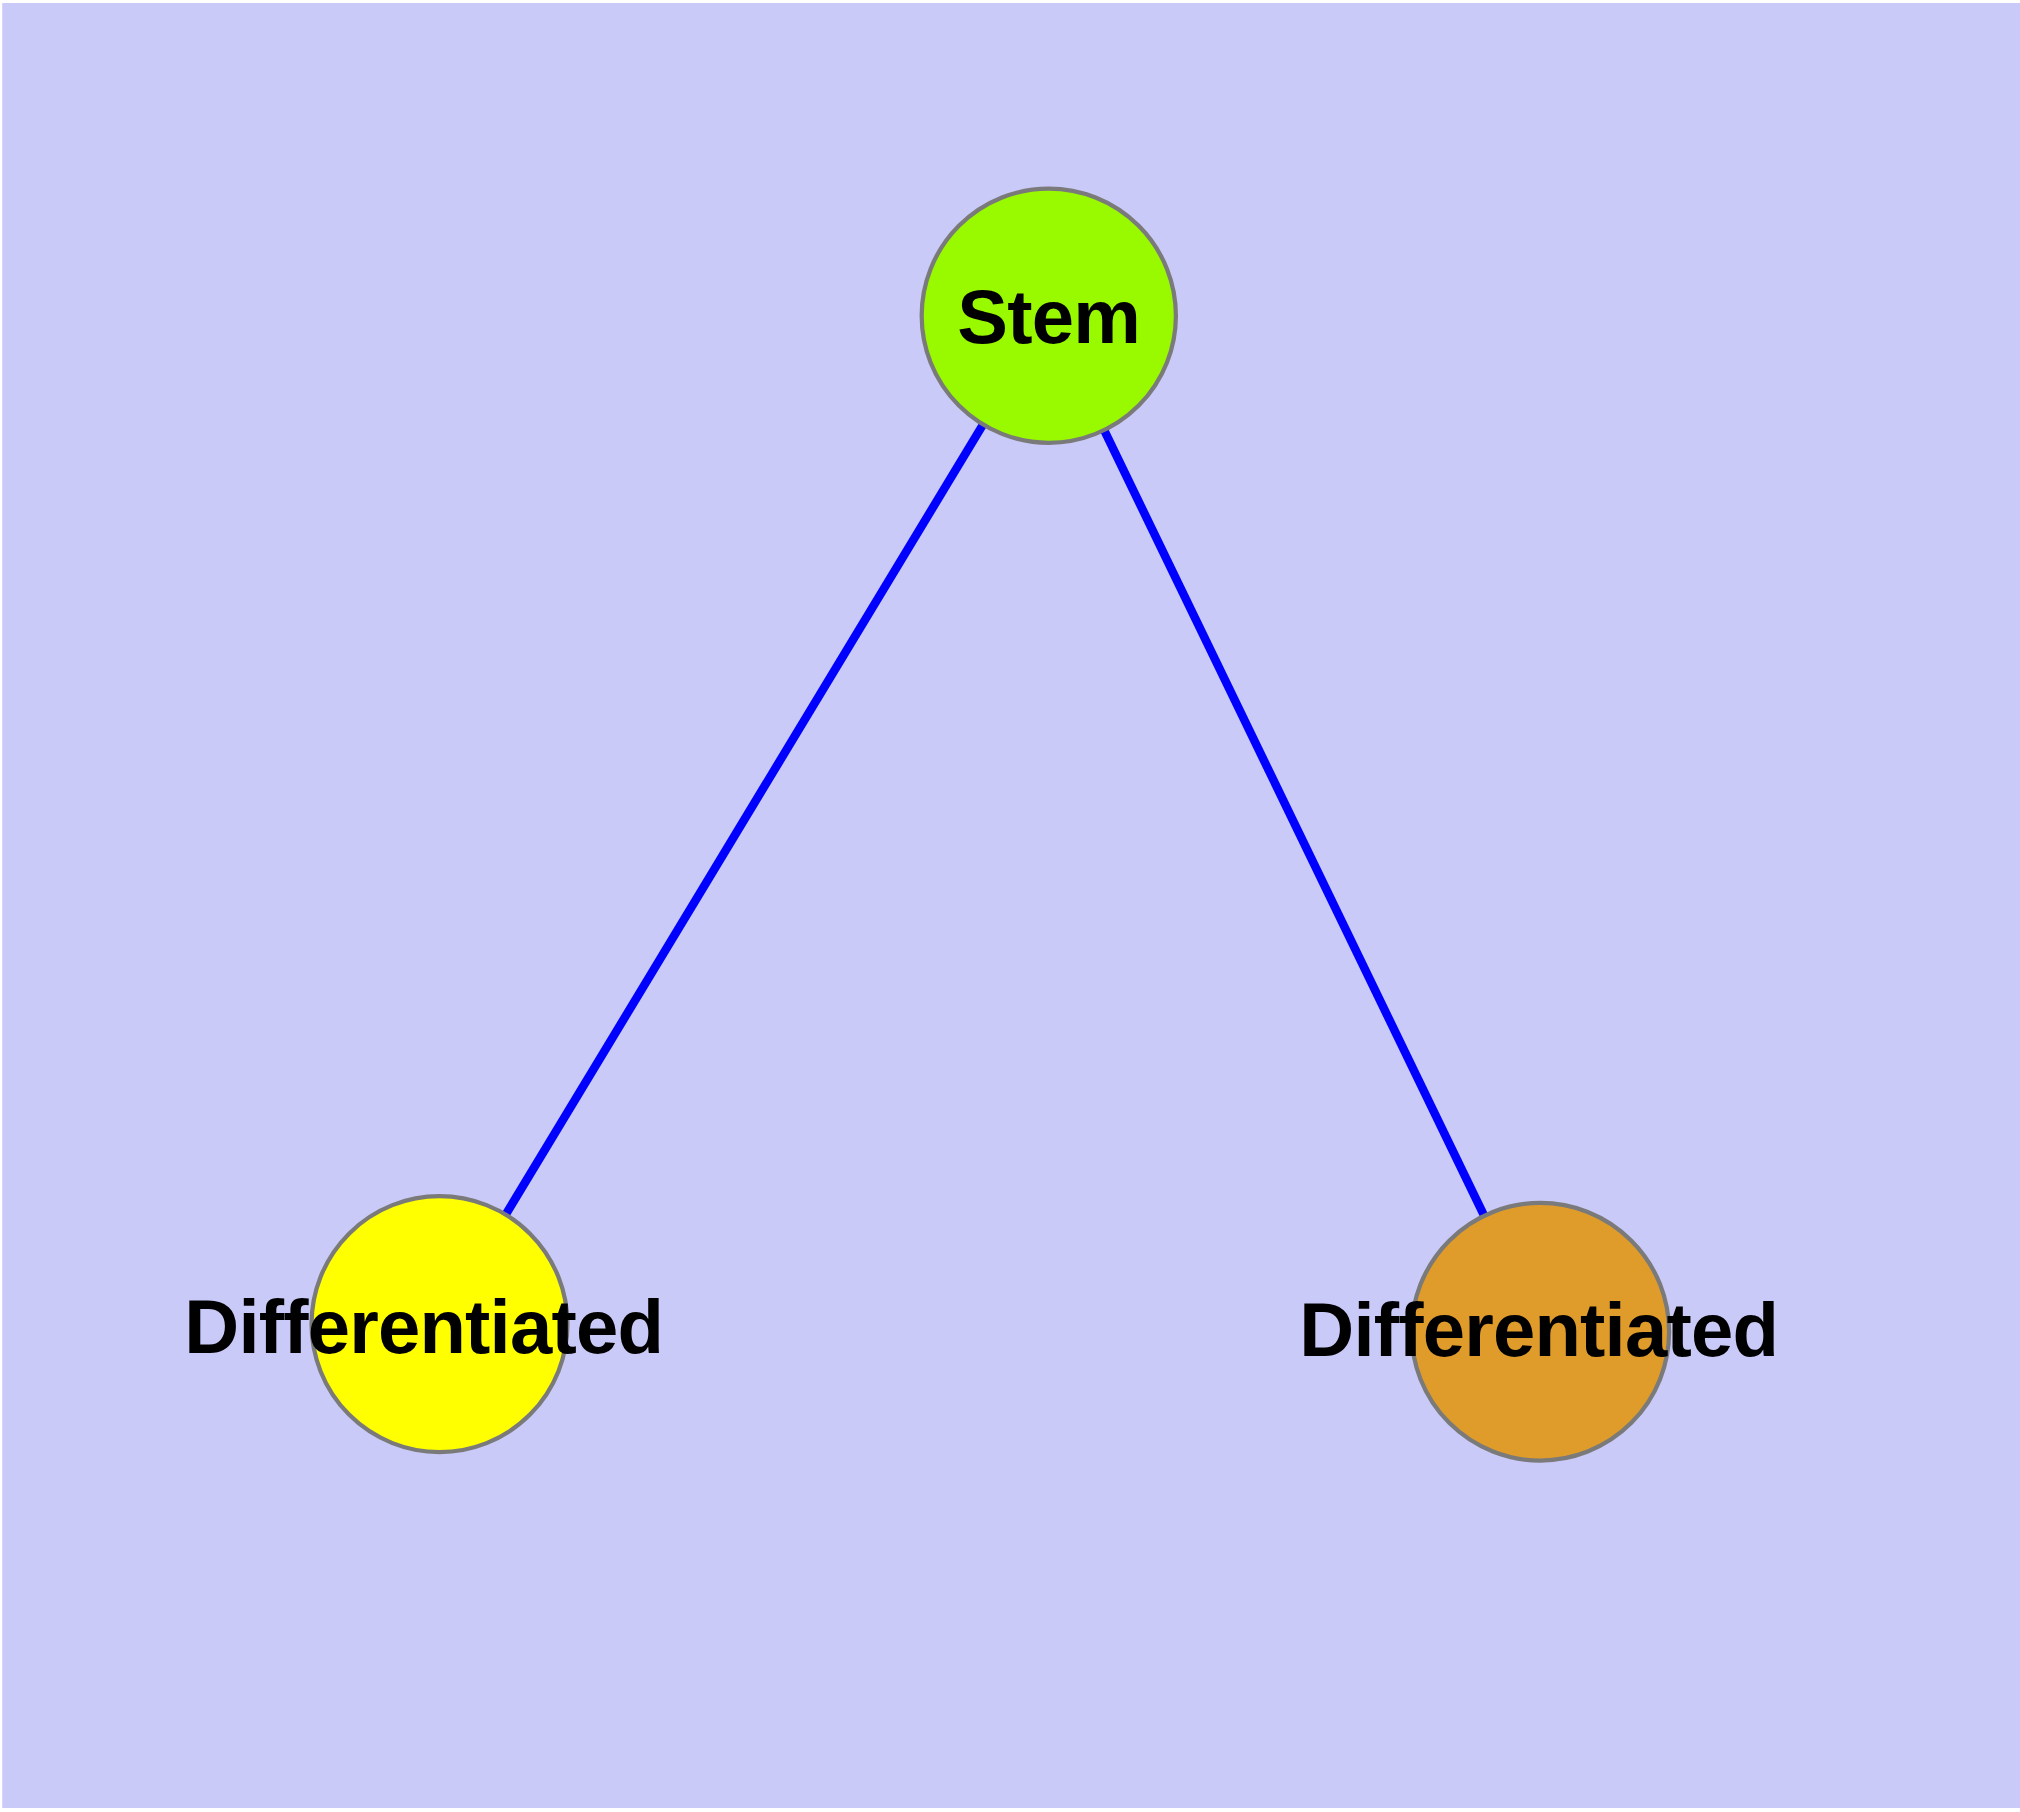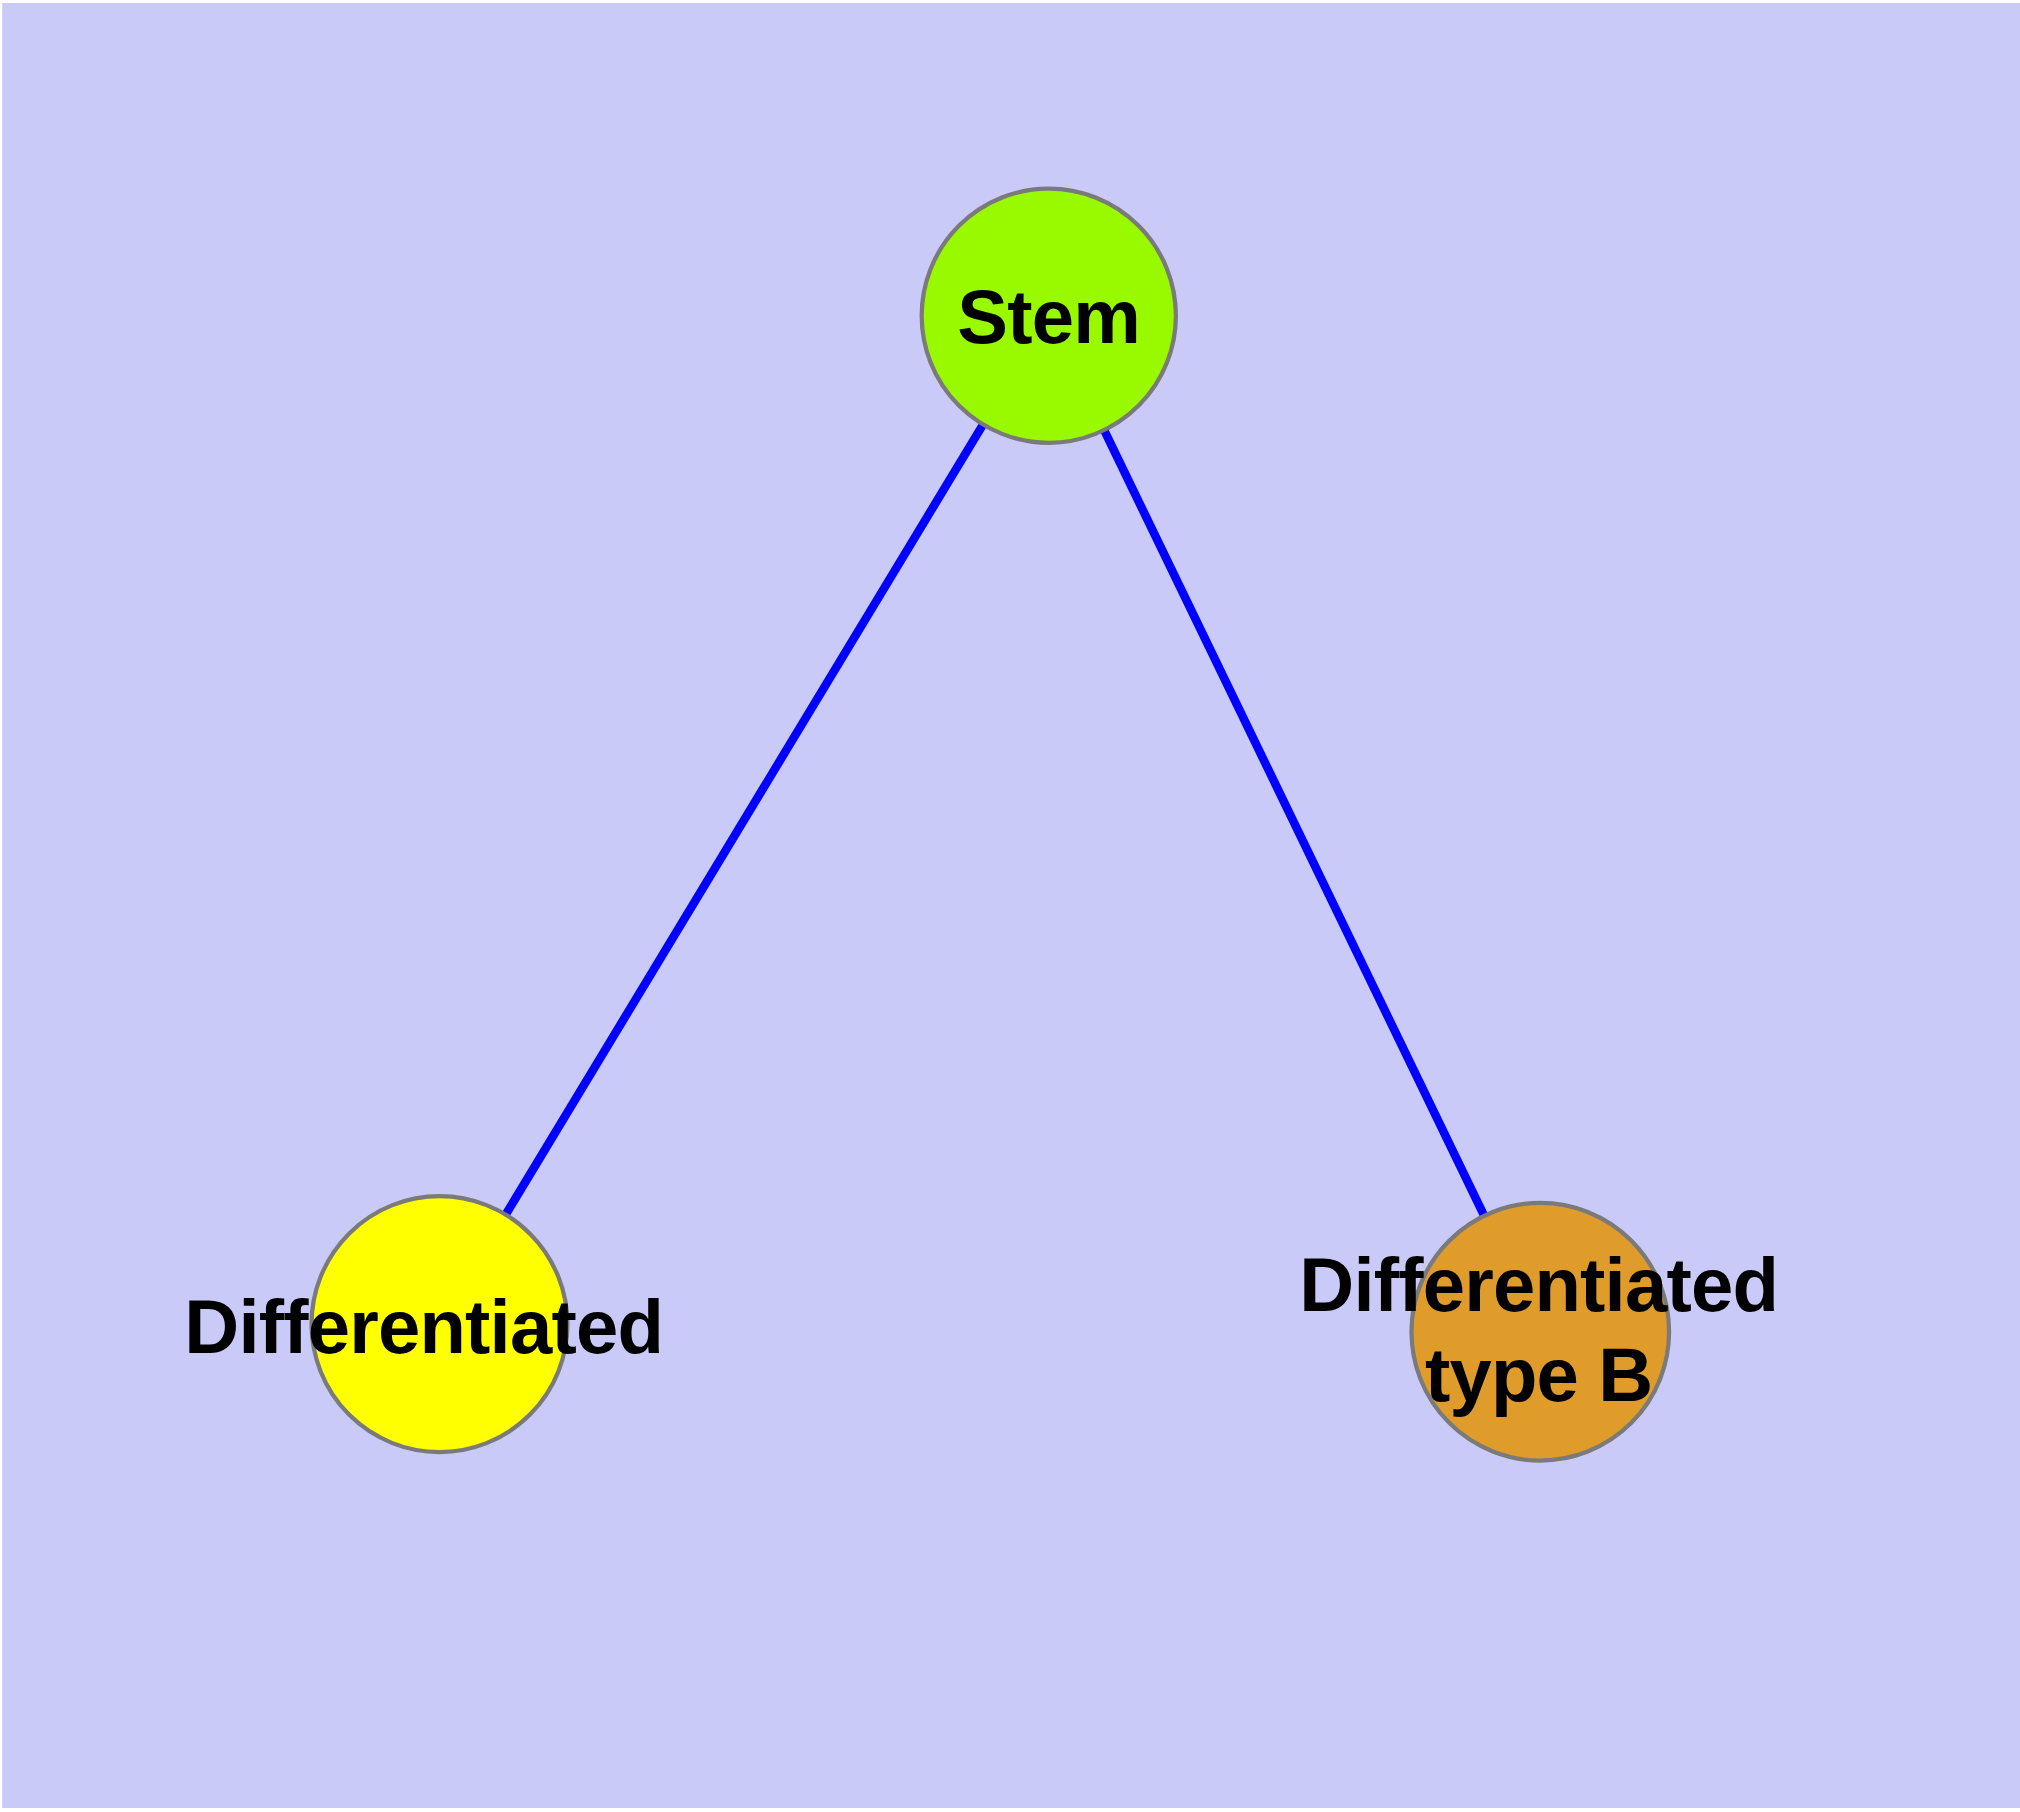--- a/index.html
+++ b/index.html
@@ -55,16 +55,15 @@
   </svg>
 
   <div class="node-label" style="left:1047px; top:314px;">Stem</div>
 
   <div class="node-label" style="left:422px; top:1324px;">
     <div>Differentiated</div>
   </div>
 
   <div class="node-label" style="left:1537px; top:1327px;">
     <div>Differentiated</div>
-    <div>type B</div>
   </div>
 </div>
 
 
 </body></html>

